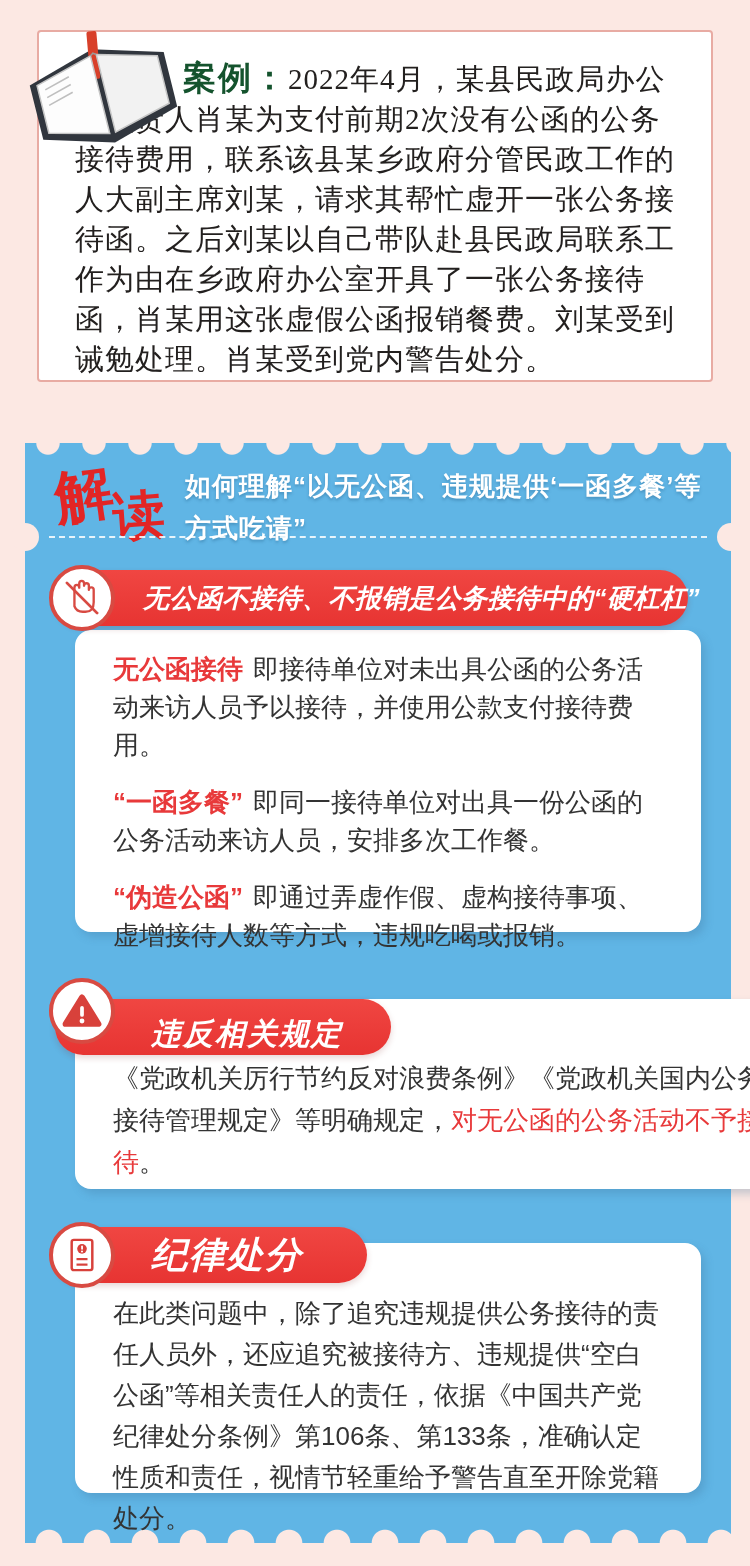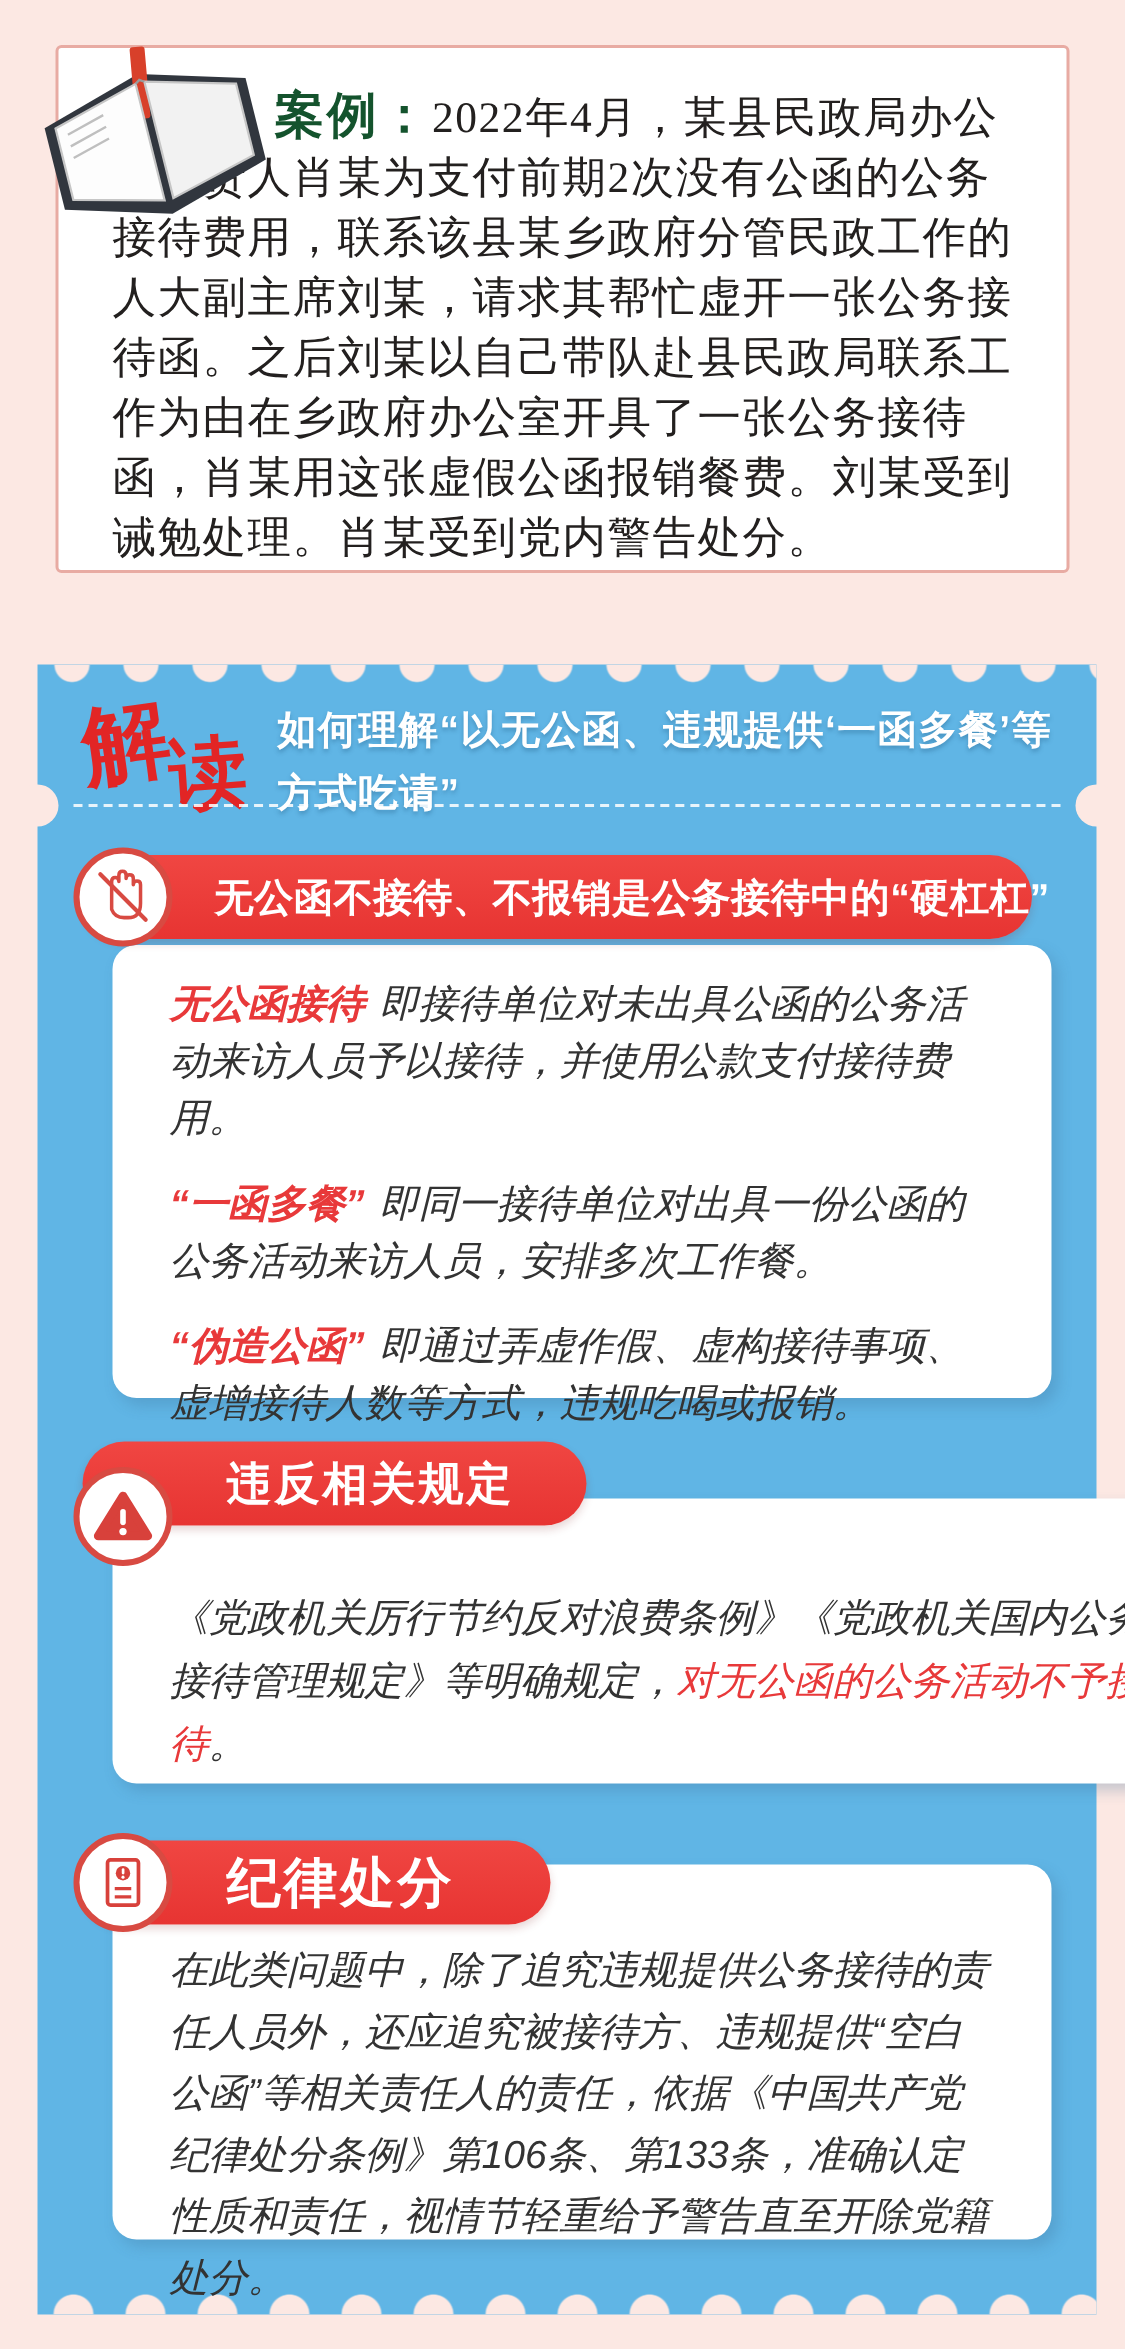--- a/index.html
+++ b/index.html
@@ -62,41 +62,40 @@
     position:absolute;left:24px;top:93px;width:658px;height:0;
     border-top:2px dashed rgba(255,255,255,0.85);
   }
 
   
   .banner{
     position:absolute;height:56px;border-radius:28px;box-sizing:border-box;
     background:linear-gradient(180deg,#f04642,#e73432);
     color:#ffffff;font-weight:bold;display:flex;align-items:center;
     box-shadow:0 3px 6px rgba(120,30,30,0.18);
-    white-space:nowrap;z-index:2;
+    white-space:nowrap;z-index:2;font-style:italic;
   }
   .banner1{left:30px;top:127px;width:633px;font-size:26px;padding-left:88px;letter-spacing:0.5px;}
-  .banner2{left:30px;top:518px;width:336px;font-size:30px;padding-left:96px;letter-spacing:2px;}
+  .banner2{left:30px;top:556px;width:336px;font-size:30px;padding-left:96px;letter-spacing:2px;align-items:flex-end;}
   .banner3{left:30px;top:784px;width:312px;font-size:36px;padding-left:96px;letter-spacing:2px;}
 
   .icon-circle{
     position:absolute;width:66px;height:66px;border-radius:50%;
     background:#ffffff;border:4px solid #d84a42;box-sizing:border-box;
     display:flex;align-items:center;justify-content:center;z-index:3;
   }
   .c1{left:24px;top:122px;}
   .c2{left:24px;top:535px;}
   .c3{left:24px;top:779px;}
 
   
   .card{
     position:absolute;background:#ffffff;border-radius:16px;box-sizing:border-box;
     box-shadow:4px 5px 9px rgba(60,110,150,0.28);z-index:1;
     color:#333333;
-    font-style:italic;
   }
   .card p{margin:0;}
   .card1{left:50px;top:187px;width:626px;height:302px;padding:20px 38px 0;}
   .card1 p{font-size:26px;line-height:38px;margin-bottom:19px;}
   .term{color:#e8393a;font-weight:bold;margin-right:10px;}
   .card2{left:50px;top:556px;width:736px;height:190px;padding:58px 38px 0;}
   .card2 p{font-size:26px;line-height:42px;}
   .redtxt{color:#e8393a;}
   .card3{left:50px;top:800px;width:626px;height:250px;padding:50px 38px 14px;}
   .card3 p{font-size:26px;line-height:41px;}

